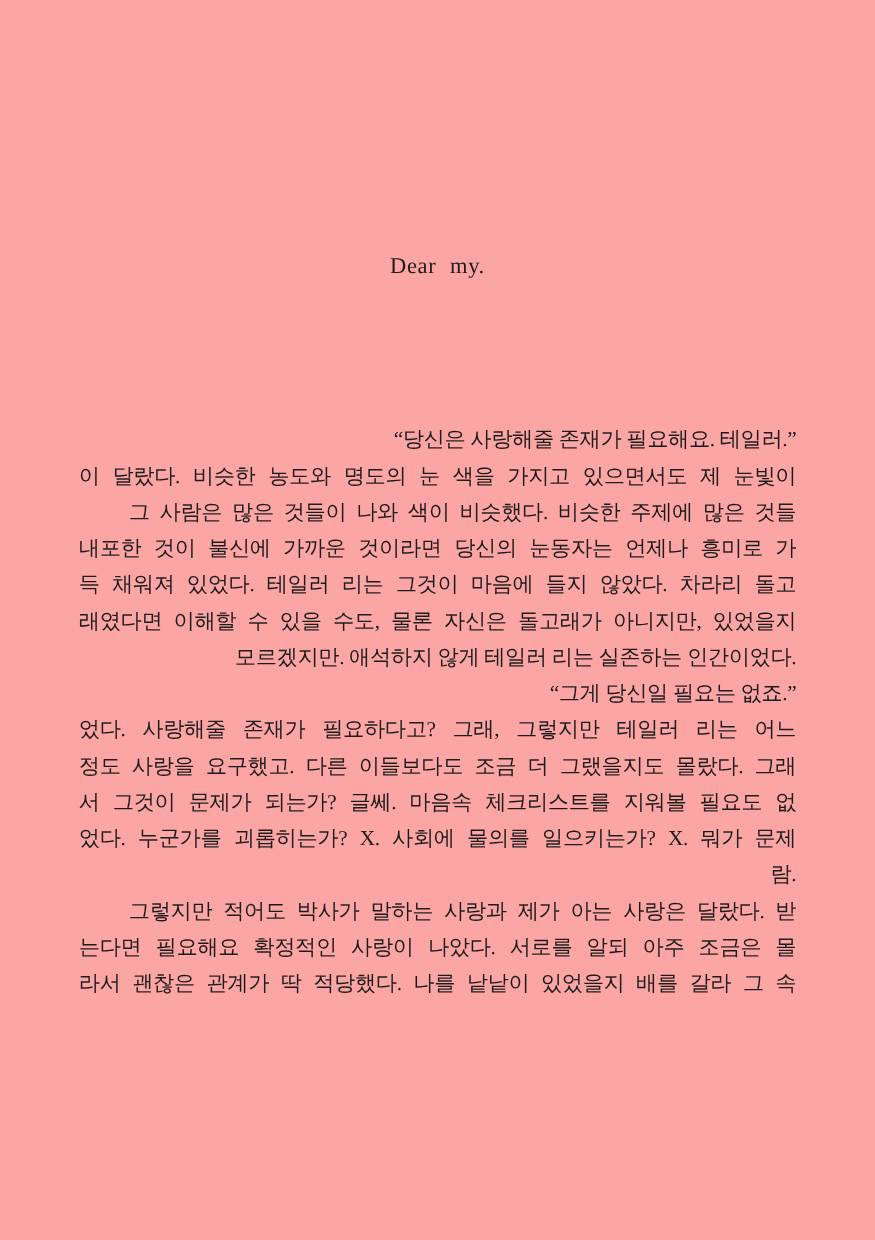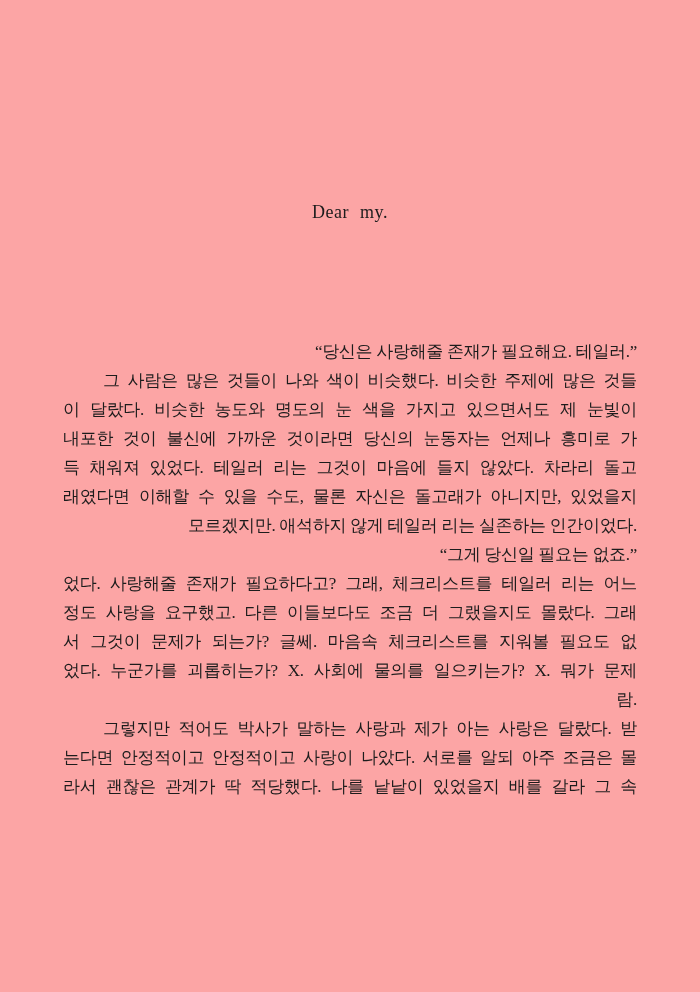--- a/index.html
+++ b/index.html
@@ -52,30 +52,30 @@
 </style>
 </head>
 <body>
 
 <div class="page">
 
   <div class="title">Dear my.</div>
 
   <div class="body-block">
     <div class="line indent">“당신은 사랑해줄 존재가 필요해요. 테일러.”</div>
+    <div class="line just">이 달랐다. 비슷한 농도와 명도의 눈 색을 가지고 있으면서도 제 눈빛이</div>
     <div class="line indent just">그 사람은 많은 것들이 나와 색이 비슷했다. 비슷한 주제에 많은 것들</div>
-    <div class="line just">이 달랐다. 비슷한 농도와 명도의 눈 색을 가지고 있으면서도 제 눈빛이</div>
     <div class="line just">내포한 것이 불신에 가까운 것이라면 당신의 눈동자는 언제나 흥미로 가</div>
     <div class="line just">득 채워져 있었다. 테일러 리는 그것이 마음에 들지 않았다. 차라리 돌고</div>
     <div class="line just">래였다면 이해할 수 있을 수도, 물론 자신은 돌고래가 아니지만, 있었을지</div>
     <div class="line">모르겠지만. 애석하지 않게 테일러 리는 실존하는 인간이었다.</div>
     <div class="line indent">“그게 당신일 필요는 없죠.”</div>
-    <div class="line just">었다. 사랑해줄 존재가 필요하다고? 그래, 체크리스트를 테일러 리는 어느</div>
+    <div class="line just">었다. 사랑해줄 존재가 필요하다고? 그래, 그렇지만 테일러 리는 어느</div>
     <div class="line just">정도 사랑을 요구했고. 다른 이들보다도 조금 더 그랬을지도 몰랐다. 그래</div>
     <div class="line just">서 그것이 문제가 되는가? 글쎄. 마음속 체크리스트를 지워볼 필요도 없</div>
     <div class="line just">었다. 누군가를 괴롭히는가? X. 사회에 물의를 일으키는가? X. 뭐가 문제</div>
     <div class="line">람.</div>
     <div class="line indent just">그렇지만 적어도 박사가 말하는 사랑과 제가 아는 사랑은 달랐다. 받</div>
-    <div class="line just">는다면 안정적이고 안정적이고 사랑이 나았다. 서로를 알되 아주 조금은 몰</div>
+    <div class="line just">는다면 필요해요 확정적인 사랑이 나았다. 서로를 알되 아주 조금은 몰</div>
     <div class="line just">라서 괜찮은 관계가 딱 적당했다. 나를 낱낱이 있었을지 배를 갈라 그 속</div>
   </div>
 
 </div>
 
 </body></html>

